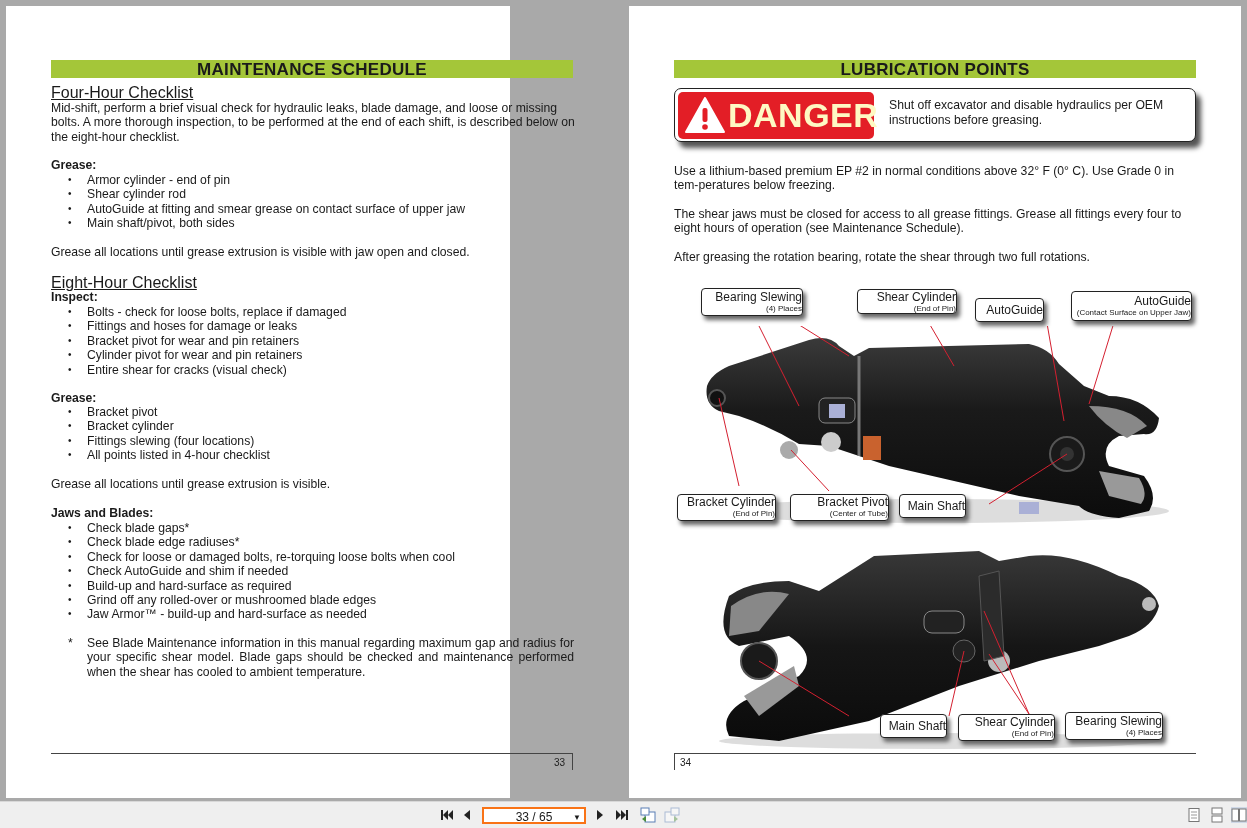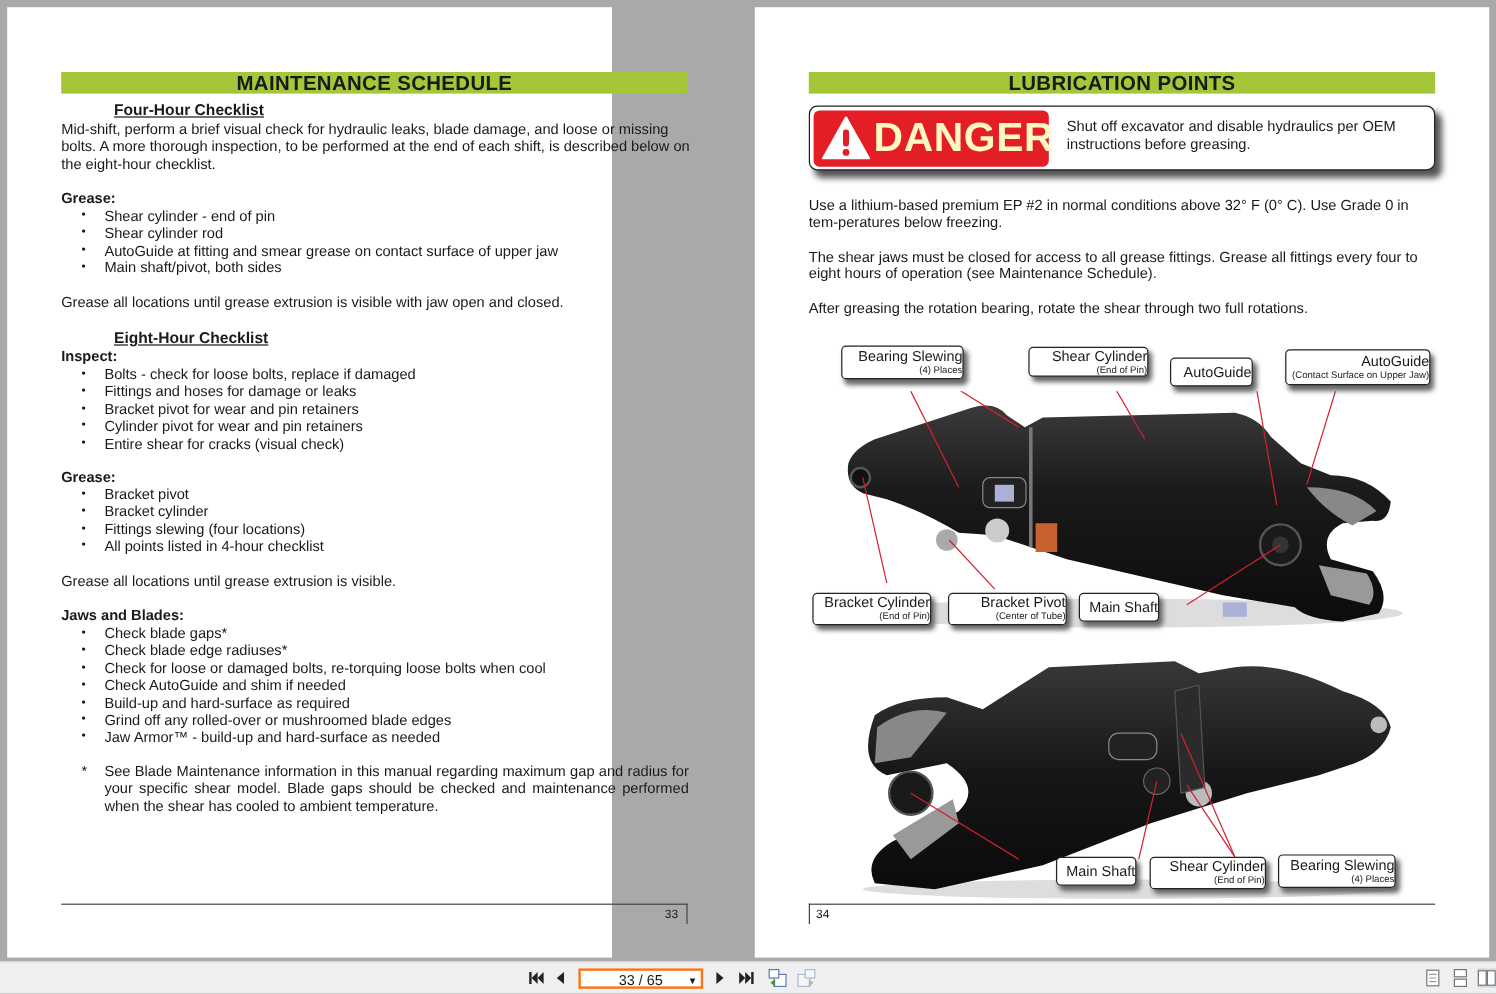--- a/index.html
+++ b/index.html
@@ -2,21 +2,21 @@
 <html><head>
 <meta charset="utf-8">
 <style>
   html,body{margin:0;padding:0;}
   body{width:1247px;height:828px;background:#a9a9a9;position:relative;overflow:hidden;font-family:"Liberation Sans",sans-serif;color:#1a1a1a;}
   .page{position:absolute;top:6px;height:792px;background:#fff;}
   #page-left{left:6px;width:504px;}
   #page-right{left:629px;width:612px;}
   .banner{position:absolute;height:18px;background:#a4c639;text-align:center;font-weight:bold;font-size:17px;line-height:19px;color:#1a1a1a;letter-spacing:0.3px;}
   .txt{position:absolute;font-size:12.2px;line-height:14.4px;}
-  .h2{position:absolute;font-weight:bold;font-size:13px;text-decoration:underline;margin-left:44px;}
+  .h2{position:absolute;font-weight:normal;font-size:16px;text-decoration:underline;}
   .bold{font-weight:bold;}
   ul.bl{list-style:none;margin:0;padding:0;}
   ul.bl li{position:relative;padding-left:36px;line-height:14.4px;font-size:12.2px;}
   ul.bl li::before{content:"•";position:absolute;left:17px;font-size:10px;}
   .footline{position:absolute;border-top:1px solid #444;}
   .pnum{position:absolute;font-size:10px;color:#222;}
   .danger-box{position:absolute;left:45px;top:82px;width:520px;height:52px;border:1.5px solid #222;border-radius:7px;background:#fff;box-shadow:5px 6px 5px #555;}
   .danger-red{position:absolute;left:3px;top:3px;width:196px;height:47px;background:#e31e26;border-radius:5px;color:#fef9c3;font-weight:bold;font-size:34px;line-height:47px;}
   .danger-red .tri{position:absolute;left:7px;top:5px;}
   .danger-red .word{position:absolute;left:50px;top:0;letter-spacing:0.5px;}
@@ -35,21 +35,21 @@
 <body>
 
 <div class="page" id="page-left">
   <div class="banner" style="left:45px;top:54px;width:522px;">MAINTENANCE SCHEDULE</div>
 
   <div class="h2" style="left:45px;top:78px;">Four-Hour Checklist</div>
   <div class="txt" style="left:45px;top:95px;width:524px;">Mid-shift, perform a brief visual check for hydraulic leaks, blade damage, and loose or missing bolts. A more thorough inspection, to be performed at the end of each shift, is described below on the eight-hour checklist.</div>
 
   <div class="txt bold" style="left:45px;top:152px;">Grease:</div>
   <ul class="bl" style="position:absolute;left:45px;top:167px;width:520px;">
-    <li>Shear cylinder - end of pin</li>
+    <li>Armor cylinder - end of pin</li>
     <li>Shear cylinder rod</li>
     <li>AutoGuide at fitting and smear grease on contact surface of upper jaw</li>
     <li>Main shaft/pivot, both sides</li>
   </ul>
   <div class="txt" style="left:45px;top:239px;">Grease all locations until grease extrusion is visible with jaw open and closed.</div>
 
   <div class="h2" style="left:45px;top:268px;">Eight-Hour Checklist</div>
   <div class="txt bold" style="left:45px;top:284px;">Inspect:</div>
   <ul class="bl" style="position:absolute;left:45px;top:299px;width:520px;">
     <li>Bolts - check for loose bolts, replace if damaged</li>

